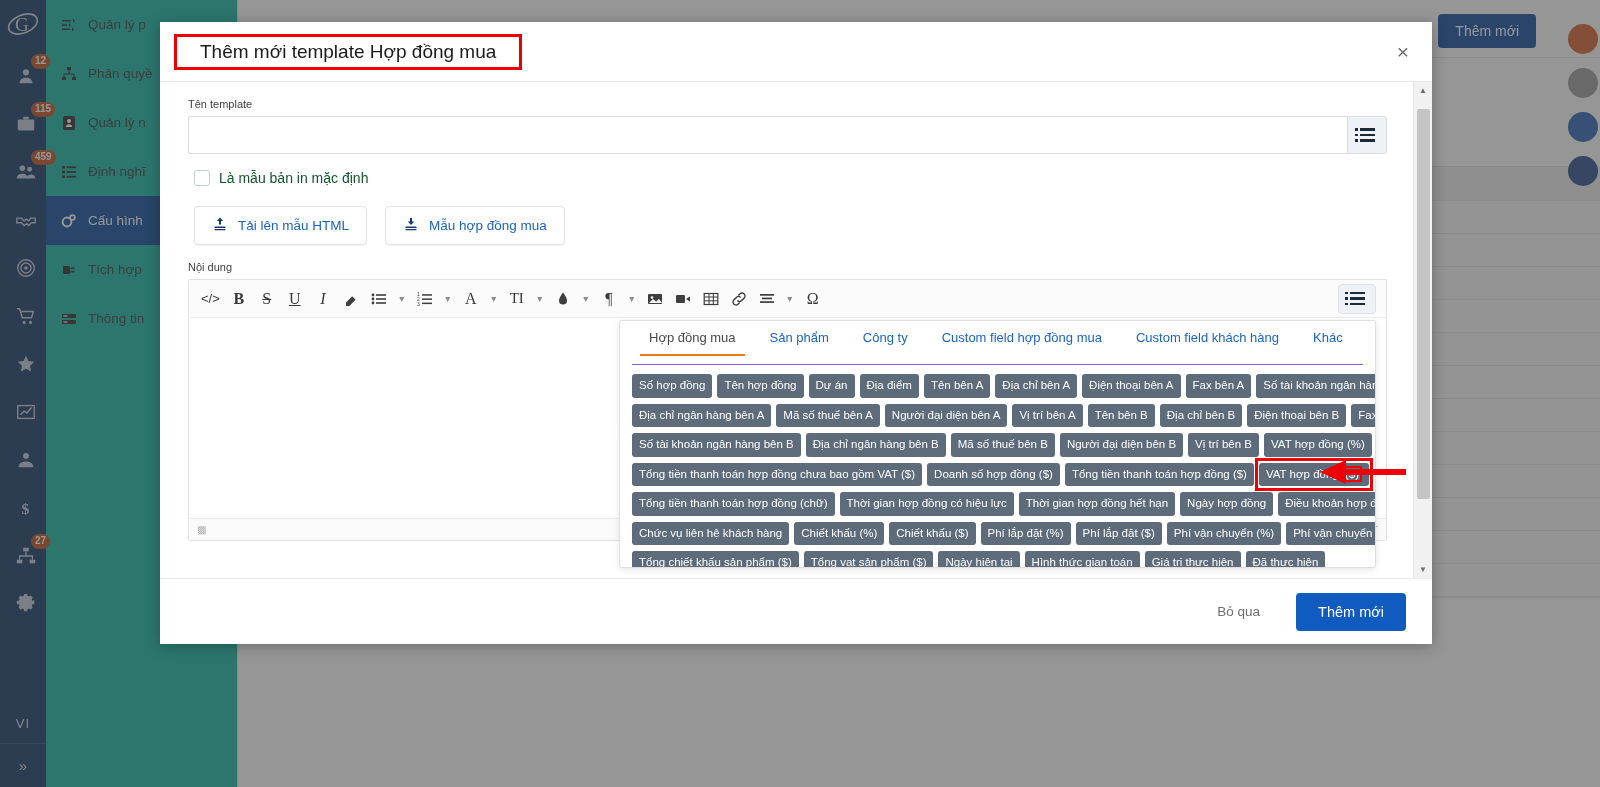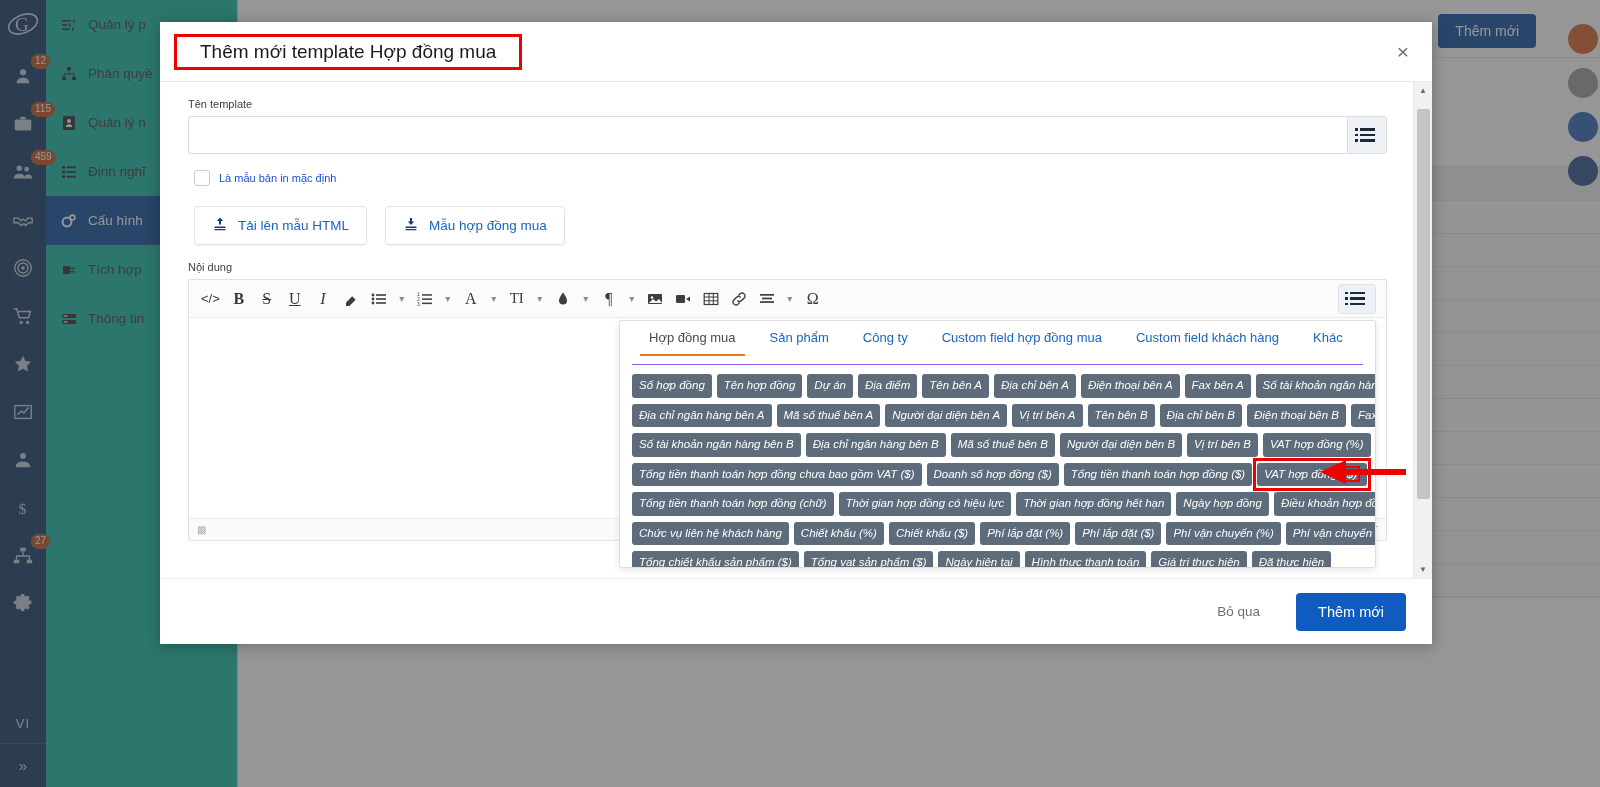--- a/index.html
+++ b/index.html
@@ -13,22 +13,22 @@
   
   #app-background { position:absolute; inset:0; background:#ffffff; }
 
   .icon-rail {
     position:absolute; left:0; top:0; width:46px; height:787px;
     background:#143a67; display:flex; flex-direction:column; align-items:center;
     padding-top:8px; z-index:2;
   }
   .rail-logo { width:34px; height:34px; margin-bottom:10px; position:relative; }
   .rail-item {
-    width:28px; height:48px; display:flex; align-items:center; justify-content:center;
-    position:relative; color:#c3cedd;
+    width:28px; height:48px; display:flex; align-items:center; justify-content:flex-end;
+    position:relative; color:#c3cedd;font-weight:bold;
   }
   .rail-item svg { width:22px; height:22px; fill:#c3cedd; }
   .rail-badge {
     position:absolute; top:2px; left:22px; background:#c0521f; color:#fff;
     border-radius:9px; font-size:10px; line-height:14px; height:15px; min-width:19px;
     padding:0 4px; text-align:center; font-family:"Liberation Sans", sans-serif;
   }
   .rail-lang {
     margin-top:auto; color:#cdd6e2; font-size:13px; letter-spacing:1px; padding-bottom:12px;
   }
@@ -102,21 +102,21 @@
     display:flex; align-items:center; justify-content:center;
   }
   .list-icon { display:flex; flex-direction:column; gap:3px; }
   .list-icon i { display:block; width:15px; height:2.5px; background:#1c2b3a; position:relative; }
   .list-icon i::before {
     content:""; position:absolute; left:-5px; top:0; width:3px; height:2.5px; background:#1c2b3a;
   }
 
   .checkbox-row { display:flex; align-items:center; gap:9px; margin:3px 0 20px 6px; }
   .cbox { width:16px; height:16px; border:1px solid #c5cdd8; border-radius:3px; background:#fff; }
-  .cbox-label { font-size:11px; color:#1d4ed8; }
+  .cbox-label { font-size:14px; color:#14532d; }
 
   .btn-row { display:flex; gap:18px; margin:0 0 16px 6px; }
   .ghost-btn {
     height:39px; border:1px solid #e3e3e3; border-radius:4px; background:#fff;
     display:flex; align-items:center; gap:10px; padding:6px 17px;
     color:#1b63c4; font-size:13.5px; box-shadow:0 1px 2px rgba(0,0,0,0.06);
   }
   .ghost-btn svg { width:16px; height:16px; fill:#15396e; }
 
   
@@ -152,21 +152,21 @@
   }
   .tag-tabs { display:flex; align-items:center; gap:0; height:44px; border-bottom:1px solid #8b5cf6; }
   .tag-tab {
     font-size:13px; color:#1b63c4; padding:0 17px 10px 17px; position:relative; white-space:nowrap;
   }
   .tag-tab.active { color:#4a4a4a; }
   .tag-tab.active::after {
     content:""; position:absolute; left:8px; right:8px; bottom:-1px; height:2px; background:#ec7a1c;
   }
   .tag-rows { padding-top:9px; }
-  .tag-row { display:flex; gap:5px; margin-bottom:6px; flex-wrap:nowrap;font-style:italic; }
+  .tag-row { display:flex; gap:5px; margin-bottom:6px; flex-wrap:nowrap; }
   .tag-chip {
     background:#5d6b7a; color:#ffffff; font-size:11.5px; line-height:1;
     padding:6px 7px; border-radius:3px; white-space:nowrap;
   }
   .tag-chip.highlight { position:relative; }
   .tag-chip.highlight .hl-box {
     position:absolute; left:-4px; top:-5px; right:-4px; bottom:-5px;
     border:3px solid #ef0000; pointer-events:none;
   }
   .tag-chip .inner-hl { border:2px solid #ef0000; padding:0 1px; }
@@ -621,21 +621,21 @@
                 <div class="tag-chip">Chiết khấu ($)</div>
                 <div class="tag-chip">Phí lắp đặt (%)</div>
                 <div class="tag-chip">Phí lắp đặt ($)</div>
                 <div class="tag-chip">Phí vận chuyển (%)</div>
                 <div class="tag-chip">Phí vận chuyển ($)</div>
               </div>
               <div class="tag-row">
                 <div class="tag-chip">Tổng chiết khấu sản phẩm ($)</div>
                 <div class="tag-chip">Tổng vat sản phẩm ($)</div>
                 <div class="tag-chip">Ngày hiện tại</div>
-                <div class="tag-chip">Hình thực thanh toán</div>
+                <div class="tag-chip">Hình thức gian toán</div>
                 <div class="tag-chip">Giá trị thực hiện</div>
                 <div class="tag-chip">Đã thực hiện</div>
               </div>
             </div>
           </div>
 
         </div>
 
         <div class="editor-status">
           <span class="status-glyph">▩</span>

